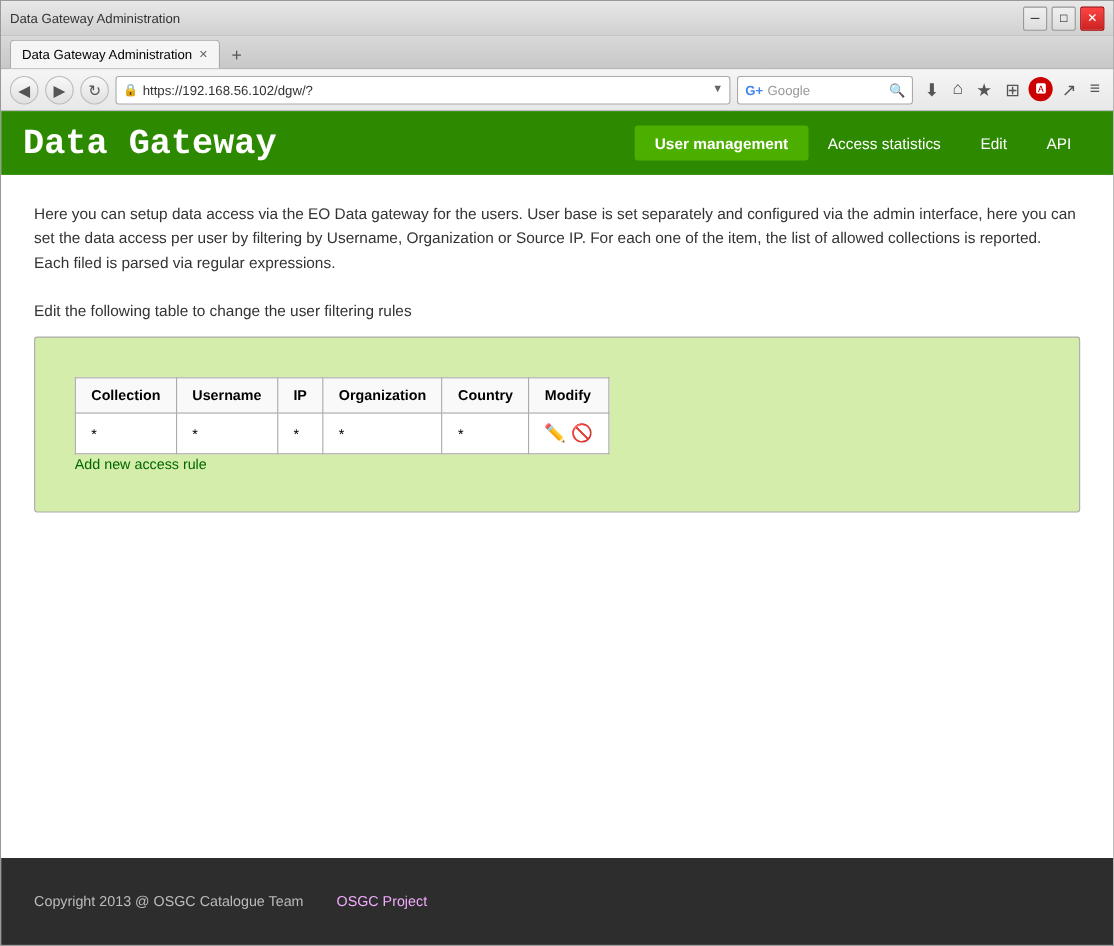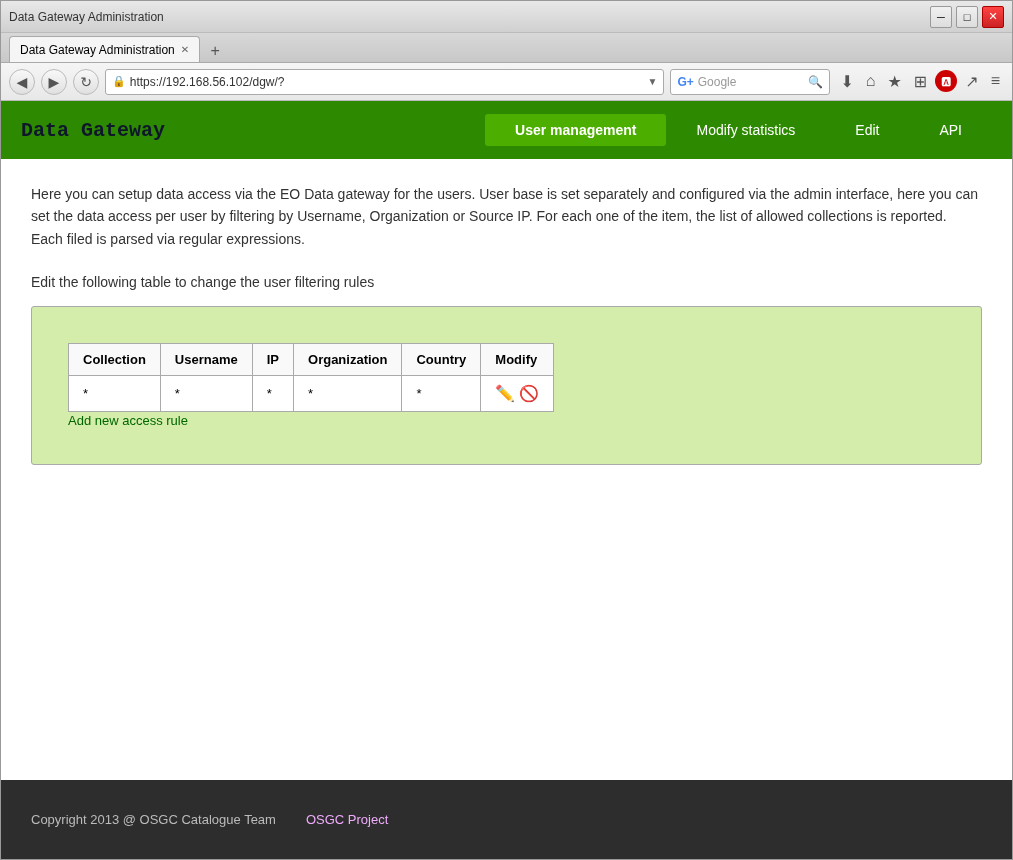--- a/index.html
+++ b/index.html
@@ -164,32 +164,32 @@
 
     
     .app-header {
       background: #2d8a00;
       display: flex;
       align-items: center;
       padding: 0 20px;
       height: 58px;
     }
     .app-title {
-      color: #0f172a;
+      color: #ffffff;
       font-family: 'Courier New', monospace;
-      font-size: 20px;
+      font-size: 32px;
       font-weight: bold;
       flex: 1;
     }
     .nav-menu {
       display: flex;
       gap: 0;
     }
     .nav-menu-item {
-      padding: 8px 30px;
+      padding: 8px 18px;
       color: white;
       font-size: 14px;
       cursor: pointer;
       border-radius: 3px;
     }
     .nav-menu-item.active {
       background: #4caf00;
       font-weight: bold;
     }
 
@@ -325,21 +325,21 @@
       <span class="nav-icon">≡</span>
     </div>
   </div>
 
   <div class="page-content">
 
     <div class="app-header">
       <div class="app-title">Data Gateway</div>
       <nav class="nav-menu">
         <div class="nav-menu-item active">User management</div>
-        <div class="nav-menu-item">Modify statistics</div>
+        <div class="nav-menu-item">Access statistics</div>
         <div class="nav-menu-item">Edit</div>
         <div class="nav-menu-item">API</div>
       </nav>
     </div>
 
     <div class="main-content">
       <p class="description">Here you can setup data access via the EO Data gateway for the users. User base is set separately and configured via the admin interface, here you can set the data access per user by filtering by Username, Organization or Source IP. For each one of the item, the list of allowed collections is reported. Each filed is parsed via regular expressions.</p>
       <p class="section-title">Edit the following table to change the user filtering rules</p>
 
       <div class="table-section">

